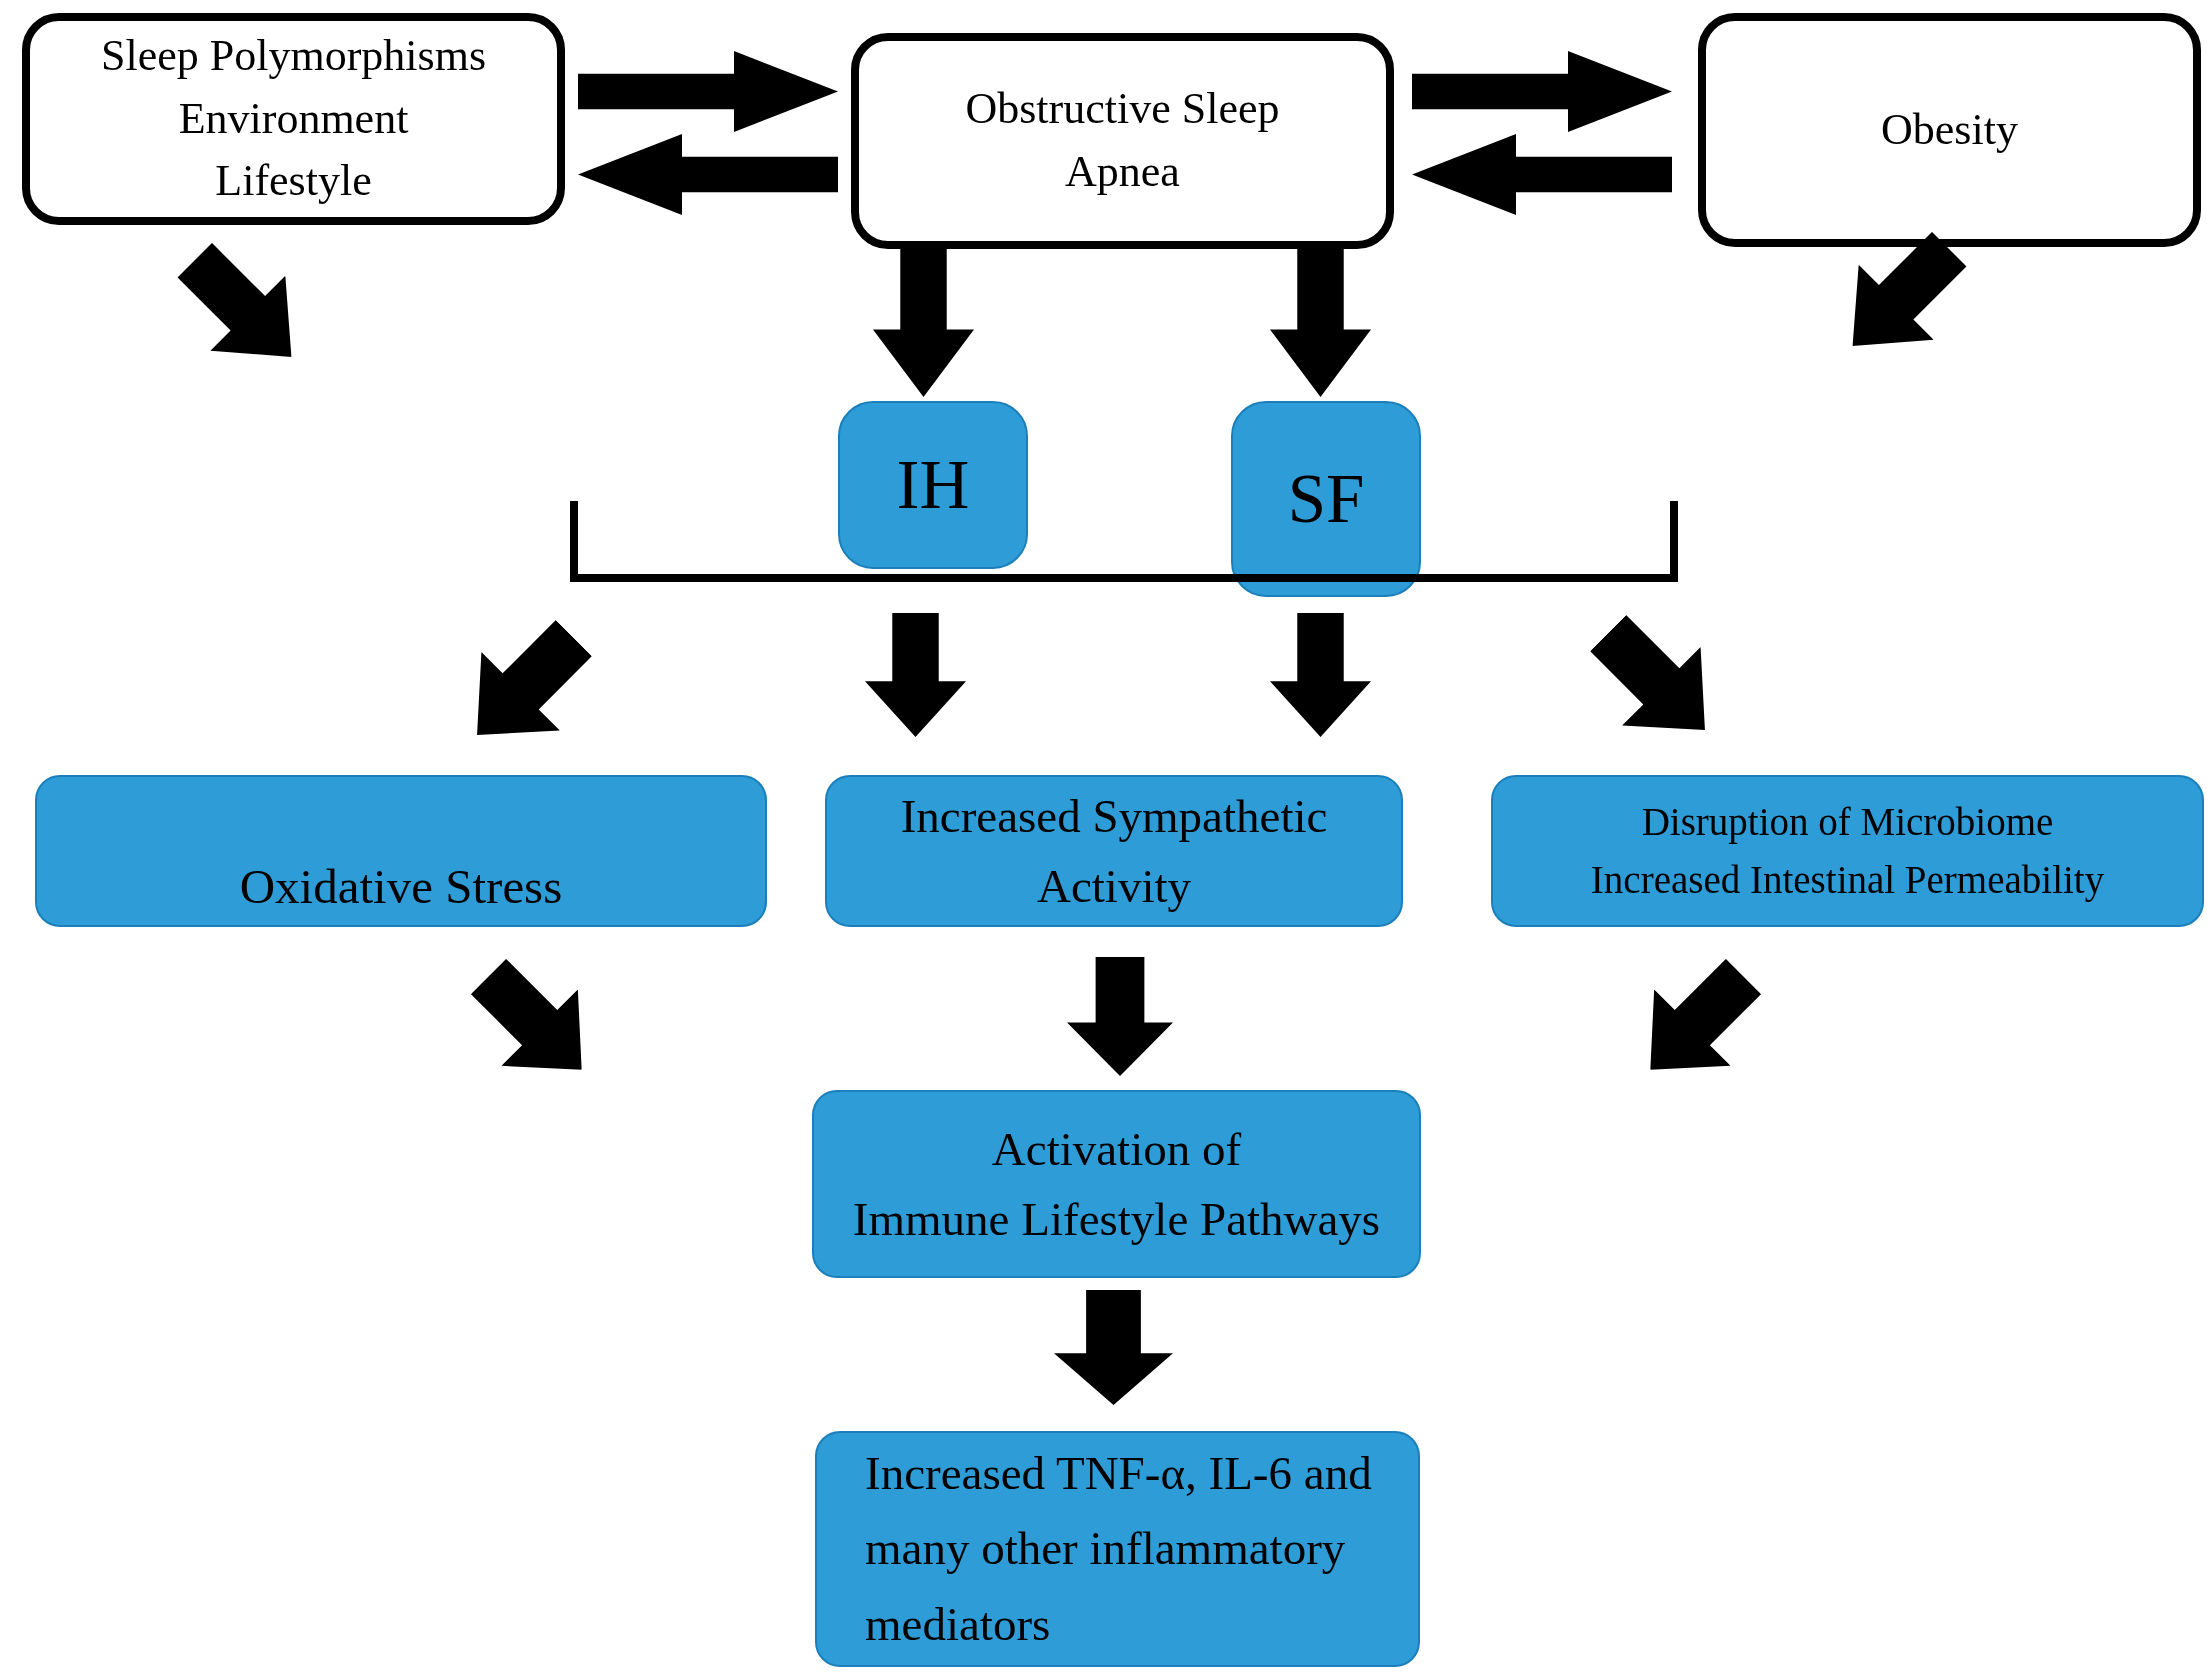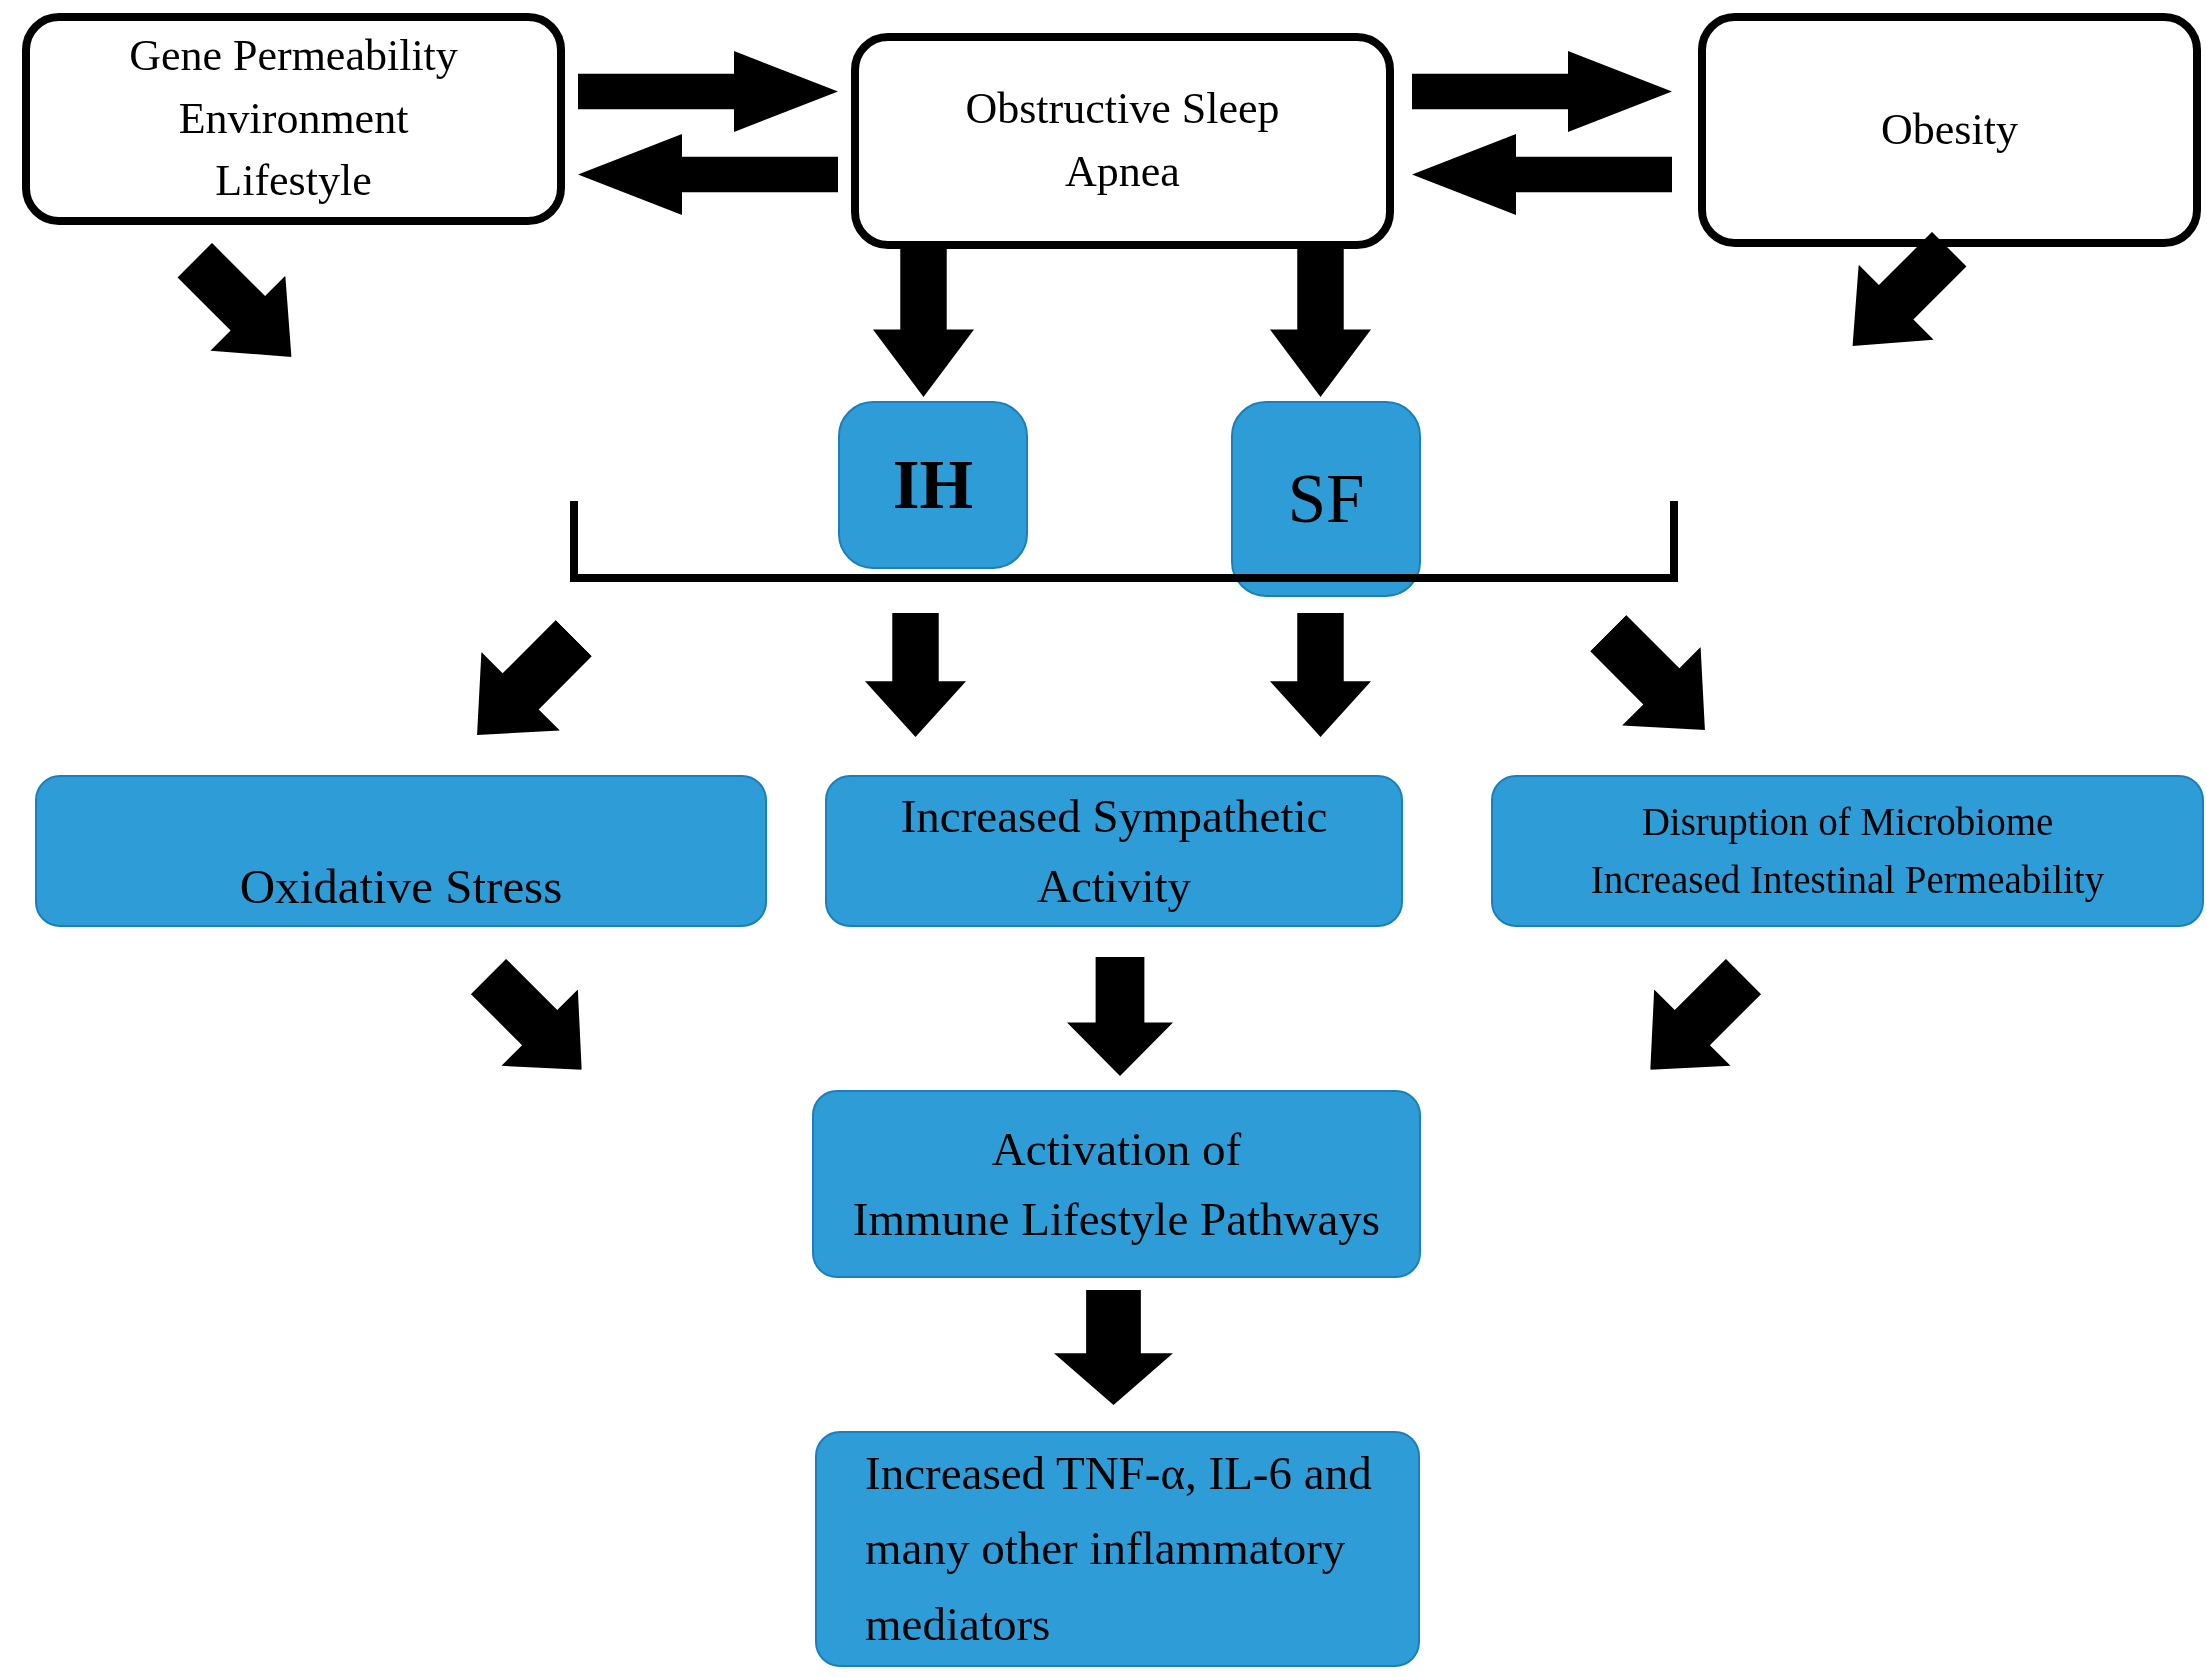--- a/index.html
+++ b/index.html
@@ -61,21 +61,21 @@
   #box-obesity{left:1698px;top:13.2px;width:503px;height:234px;}
   #arr-ab-right{left:578px;top:51px;width:260px;height:81px;}
   #arr-ab-left{left:578px;top:134px;width:260px;height:81px;}
   #arr-bc-right{left:1412px;top:51px;width:260px;height:81px;}
   #arr-bc-left{left:1412px;top:134px;width:260px;height:81px;}
   #arr-gene-se{left:190px;top:240px;width:106px;height:137px;}
   #arr-obesity-sw{left:1848px;top:229px;width:106px;height:137px;}
   
   #arr-osa-ih{left:873px;top:247px;width:101px;height:150px;}
   #arr-osa-sf{left:1270px;top:247px;width:101px;height:150px;}
-  #box-ih{left:838px;top:401px;width:190px;height:168px;font-weight:bold;}
+  #box-ih{left:838px;top:401px;width:190px;height:168px;}
   #box-sf{left:1231px;top:401px;width:190px;height:196px;justify-content:center;}
   
   #arr-br-sw{left:470px;top:618px;width:111px;height:137px;}
   #arr-br-d1{left:865px;top:613px;width:101px;height:124px;}
   #arr-br-d2{left:1270px;top:613px;width:101px;height:124px;}
   #arr-br-se{left:1601px;top:613px;width:111px;height:137px;}
   
   #box-ox{left:35px;top:775px;width:732px;height:152px;font-size:49px;align-items:flex-end;}
   #box-sym{left:825px;top:775px;width:578px;height:152px;line-height:1.5;}
   #box-dis{left:1491px;top:775px;width:713px;height:152px;font-size:39px;line-height:1.5;}
@@ -91,21 +91,21 @@
     padding-left:48px;padding-right:17.6px;
     line-height:1.6;
   }
 </style>
 </head>
 <body>
 
 <div id="canvas">
 
   <div class="node white-node" id="box-gene">
-    <span class="label">Gene Permeability
+    <span class="label">Sleep Polymorphisms
 Environment
 Lifestyle</span>
   </div>
   <div class="node white-node" id="box-osa">
     <span class="label">Obstructive Sleep
 Apnea</span>
   </div>
   <div class="node white-node" id="box-obesity">
     <span class="label">Obesity</span>
   </div>

